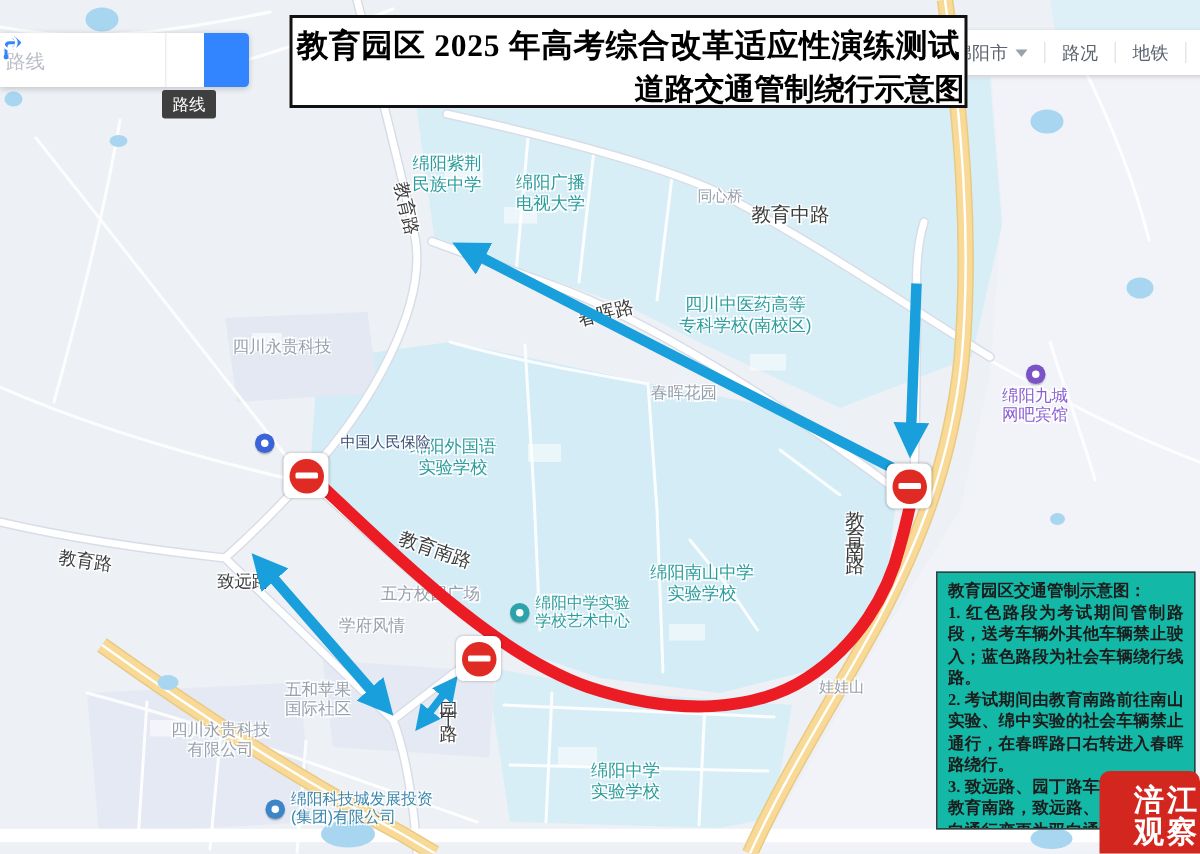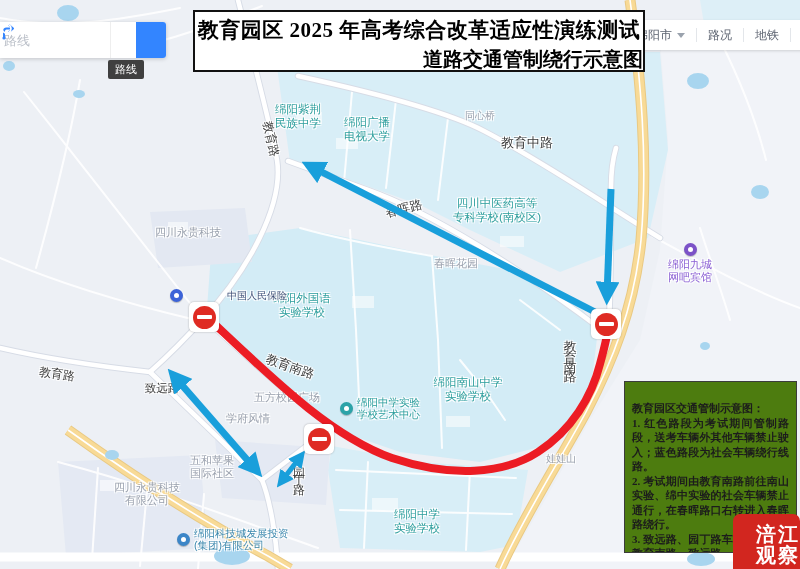--- a/index.html
+++ b/index.html
@@ -42,22 +42,22 @@
   #searchbar input::placeholder{color:#b9bec7;}
   #route-btn{width:26px;display:flex;align-items:center;justify-content:center;border-left:1px solid #eee;cursor:pointer;}
   #search-btn{width:30px;background:var(--search-blue);border-radius:0 3px 3px 0;display:flex;align-items:center;justify-content:center;cursor:pointer;}
   #route-tip{position:absolute;left:108px;top:60px;background:#3f3f3f;color:#fff;font-size:11px;padding:2px 7px;border-radius:2px;z-index:41;}
   #toolbar{position:absolute;left:624px;top:20px;width:200px;height:30px;background:#fff;border-radius:3px;
            box-shadow:0 1px 3px rgba(0,0,0,.15);display:flex;align-items:center;padding-left:12px;gap:11px;
            font-size:12px;color:#5c6370;z-index:40;white-space:nowrap;}
   .tb-item{display:flex;align-items:center;gap:3px;cursor:pointer;flex:0 0 auto;}
   .tb-sep{width:1px;height:14px;background:#e3e6ea;flex:0 0 auto;}
   .caret{width:0;height:0;border-left:4px solid transparent;border-right:4px solid transparent;border-top:5px solid #9aa2ad;margin-left:2px;}
-  #notice{position:absolute;left:624px;top:381px;width:173px;height:172px;background:#4d7c0f;border:1.5px solid #3c3c3c;
-          z-index:45;padding:19px 7px;font-family:"Liberation Serif","DejaVu Serif",serif;font-weight:600;
+  #notice{position:absolute;left:624px;top:381px;width:173px;height:172px;background:#14b8a6;border:1.5px solid #3c3c3c;
+          z-index:45;padding:5px 7px;font-family:"Liberation Serif","DejaVu Serif",serif;font-weight:600;
           font-size:11px;line-height:1.32;color:#1c1c1c;overflow:hidden;}
   #notice p{margin:0;text-align:justify;}
   #watermark{position:absolute;left:733px;top:497px;width:67px;height:62px;background:var(--watermark-red);
              border-radius:7px;z-index:60;display:flex;flex-direction:column;align-items:flex-end;justify-content:center;
              color:#fff;font-family:"Liberation Serif","DejaVu Serif",serif;font-weight:900;font-size:20px;
              line-height:1.05;letter-spacing:2px;margin-top:17px;}
 </style>
 </head>
 <body>
 
@@ -157,21 +157,21 @@
         <ellipse cx="232" cy="556" rx="18" ry="9"></ellipse>
       <ellipse cx="701" cy="559" rx="14" ry="7"></ellipse>
         <ellipse cx="8" cy="38" rx="5" ry="4"></ellipse>
     </g>
   </svg>
 
   <div class="ml teal" style="left:298px;top:117px;">绵阳紫荆
 民族中学</div>
   <div class="ml teal" style="left:367px;top:130px;">绵阳广播
 电视大学</div>
-  <div class="ml gray10" style="left:480px;top:116px;">同心桥</div>
+  <div class="ml gray10" style="left:480px;top:132px;">同心桥</div>
   <div class="ml road-lb" style="left:527px;top:143px;font-size:13px;">教育中路</div>
   <div class="ml teal" style="left:497px;top:211px;">四川中医药高等
 专科学校(南校区)</div>
   <div class="ml road-lb" style="left:404px;top:209px;transform:translate(-50%,-50%) rotate(-14deg);">春晖路</div>
   <div class="ml grayl" style="left:456px;top:263px;">春晖花园</div>
   <div class="ml grayl" style="left:188px;top:232px;">四川永贵科技</div>
   <div class="ml road-lb" style="left:271px;top:139px;transform:translate(-50%,-50%) rotate(77deg);font-size:12px;">教育路</div>
   <div class="ml road-lb" style="left:57px;top:374px;transform:translate(-50%,-50%) rotate(8deg);font-size:12px;">教育路</div>
   <div class="ml teal" style="left:302px;top:306px;">绵阳外国语
 实验学校</div>

